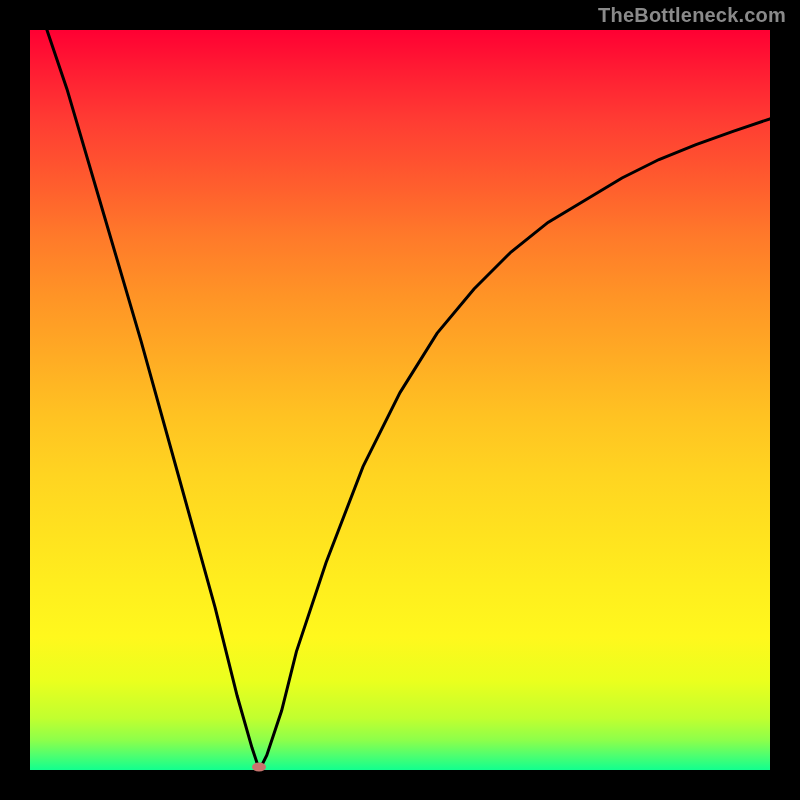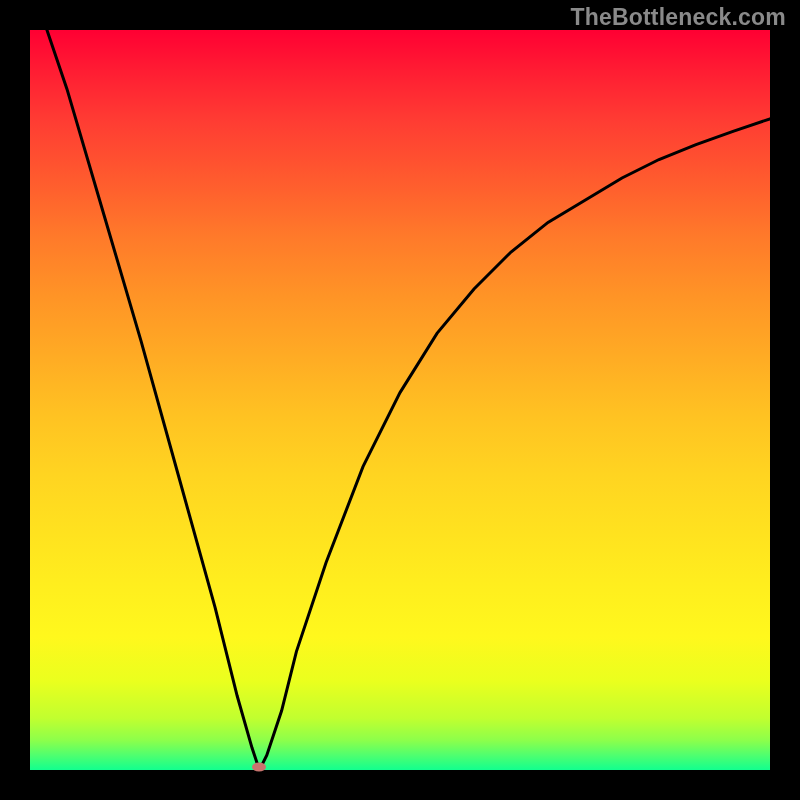--- a/index.html
+++ b/index.html
@@ -61,21 +61,21 @@
     height: 9px;
     border-radius: 50% / 50%;
     background: #c9736e;
     transform: translate(-50%, -50%);
   }
   .watermark {
     position: absolute;
     top: 4px;
     right: 14px;
     font-family: Arial, Helvetica, sans-serif;
-    font-size: 23px;
+    font-size: 20px;
     font-weight: bold;
     color: #8a8a8a;
     letter-spacing: 0.2px;
   }
 </style>
 </head>
 <body>
 <div class="frame">
 
   <div class="watermark">TheBottleneck.com</div>

